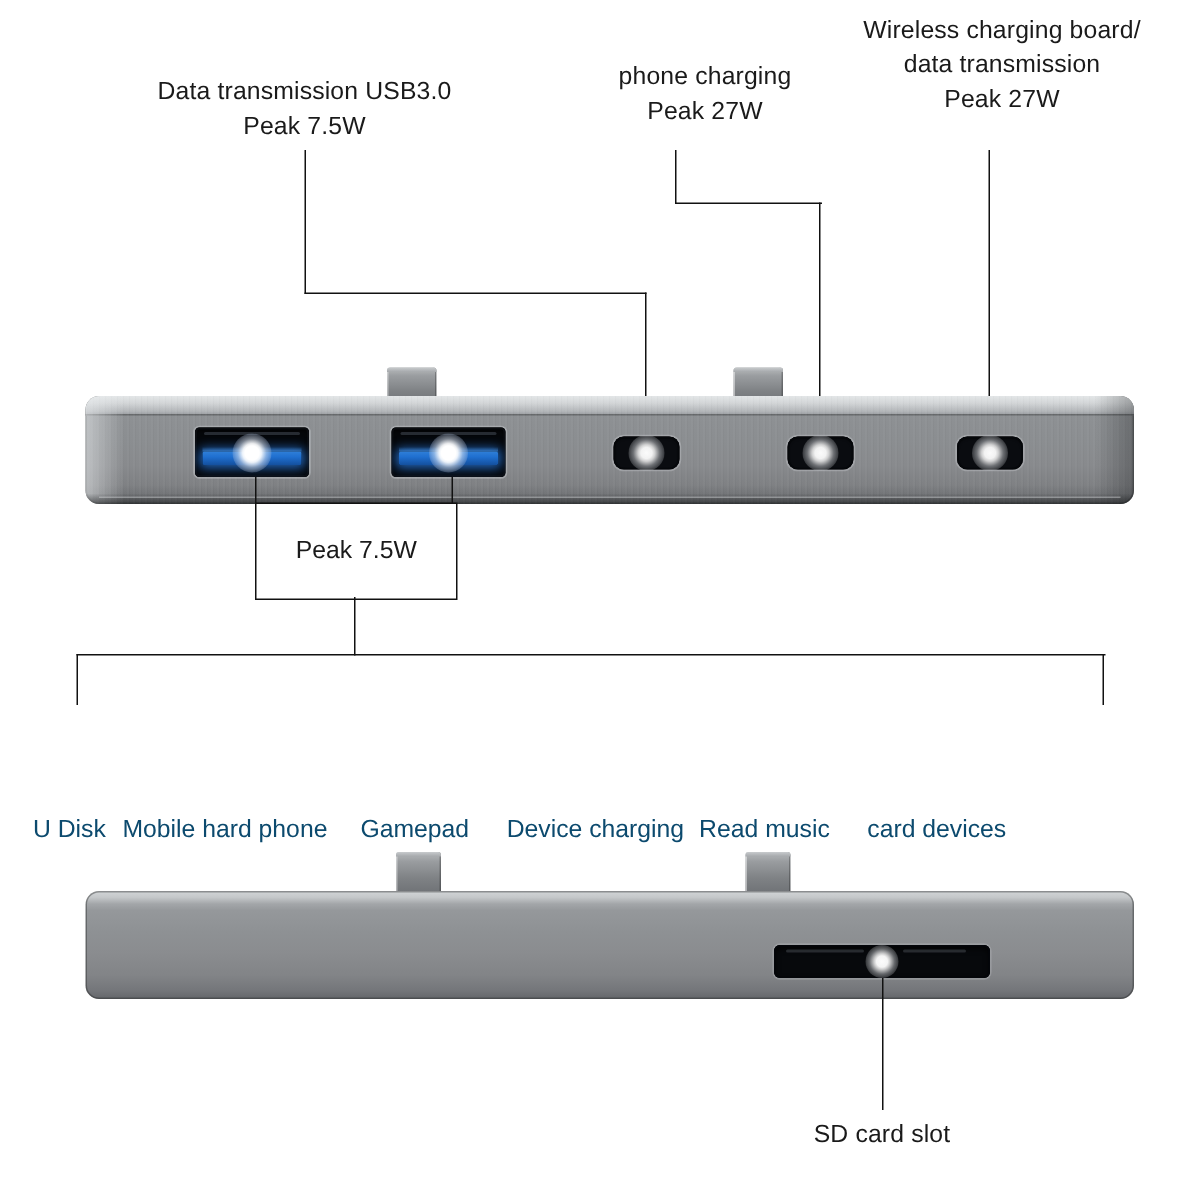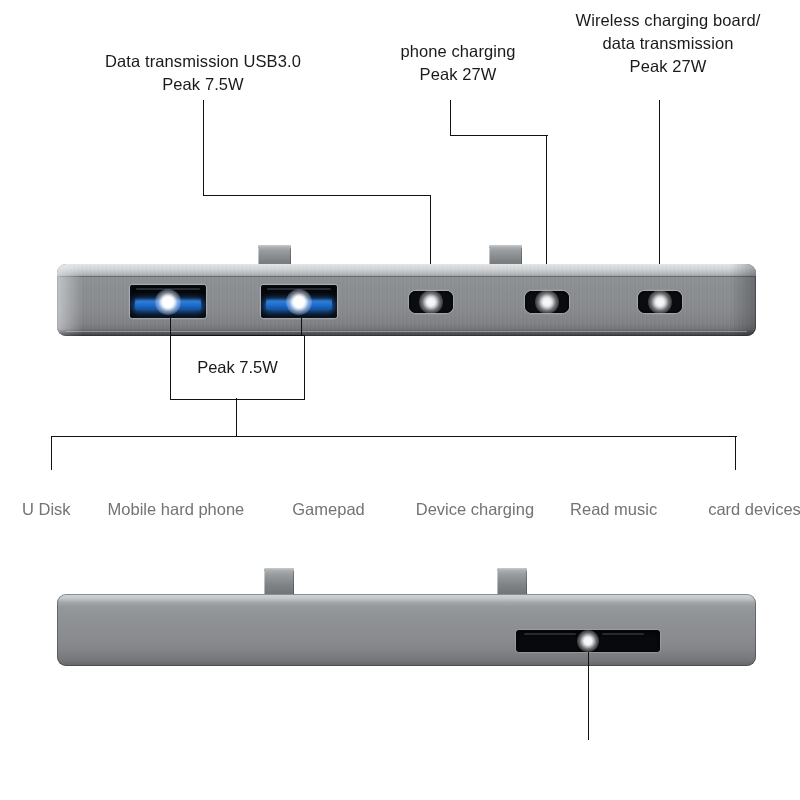--- a/index.html
+++ b/index.html
@@ -26,21 +26,21 @@
   
   .peakbox{
     position:absolute;border:1.4px solid #111;background:transparent;
     display:flex;align-items:center;justify-content:center;
     font-size:16.5px;color:#1a1a1a;
   }
 
   
   .featrow{
     position:absolute;display:flex;align-items:baseline;
-    font-size:16.5px;color:#737373;white-space:nowrap;gap:26px;
+    font-size:16.5px;color:#0c4a6e;white-space:nowrap;
   }
   .featrow .feat{display:inline-block;}
 
   
   .device{position:absolute;}
 
   .nub{
     position:absolute;border-radius:2px 2px 0 0;
     background:linear-gradient(180deg,#b9bcbe 0%,#9a9da0 22%,#7f8285 62%,#6e7175 100%);
     box-shadow:inset 1px 0 0 rgba(255,255,255,.45),
@@ -180,21 +180,21 @@
   }
 </style>
 </head>
 <body>
 
 <div class="stage">
 
   <div class="callout" style="left:58px; top:50px; width:290px;">Data transmission USB3.0
 Peak 7.5W</div>
 
-  <div class="callout" style="left:368px; top:40px; width:180px;">phone charging
+  <div class="callout" style="left:380px; top:40px; width:180px;">phone charging
 Peak 27W</div>
 
   <div class="callout" style="left:540px; top:9px; width:256px;">Wireless charging board/
 data transmission
 Peak 27W</div>
 
   <div class="ln v" style="left:203px; top:100px; height:96px;"></div>
 
   <div class="ln h" style="left:203px; top:195px; width:228px;"></div>
 
@@ -254,21 +254,21 @@
 
   <div class="ln h" style="left:51px; top:436px; width:686px;"></div>
   <div class="ln v" style="left:51px; top:436px; height:34px;"></div>
   <div class="ln v" style="left:735px; top:436px; height:34px;"></div>
 
   <div class="featrow" style="left:22px; top:500px;">
     <span class="feat" style="margin-right:11px;">U Disk</span>
     <span class="feat" style="margin-right:22px;">Mobile hard phone</span>
     <span class="feat" style="margin-right:25px;text-align:center;">Gamepad</span>
     <span class="feat" style="margin-right:10px;">Device charging</span>
-    <span class="feat" style="margin-right:25px;">Read music</span>
+    <span class="feat" style="margin-right:25px;margin-top:44px;">Read music</span>
     <span class="feat">card devices</span>
   </div>
 
   <div class="device">
 
     <div class="nub" style="left:264px; top:568px; width:30px; height:28px;"></div>
     <div class="nub" style="left:497px; top:568px; width:30px; height:28px;"></div>
 
     <div class="body2" style="left:57px; top:594px; width:699px; height:72px;">
       <div class="chamfer"></div>
@@ -280,14 +280,15 @@
     </div>
 
     <div class="sdslot" style="left:516px; top:630px; width:144px; height:22px;">
       <div class="ridge" style="left:8px; width:52px;"></div>
       <div class="ridge" style="left:86px; width:42px;"></div>
       <div class="glow"></div>
     </div>
   </div>
 
   <div class="ln v" style="left:588px; top:652px; height:88px;"></div>
+  <div class="callout" style="left:488px; top:745px; width:200px;">SD card slot</div>
 
 </div>
 
 </body></html>

